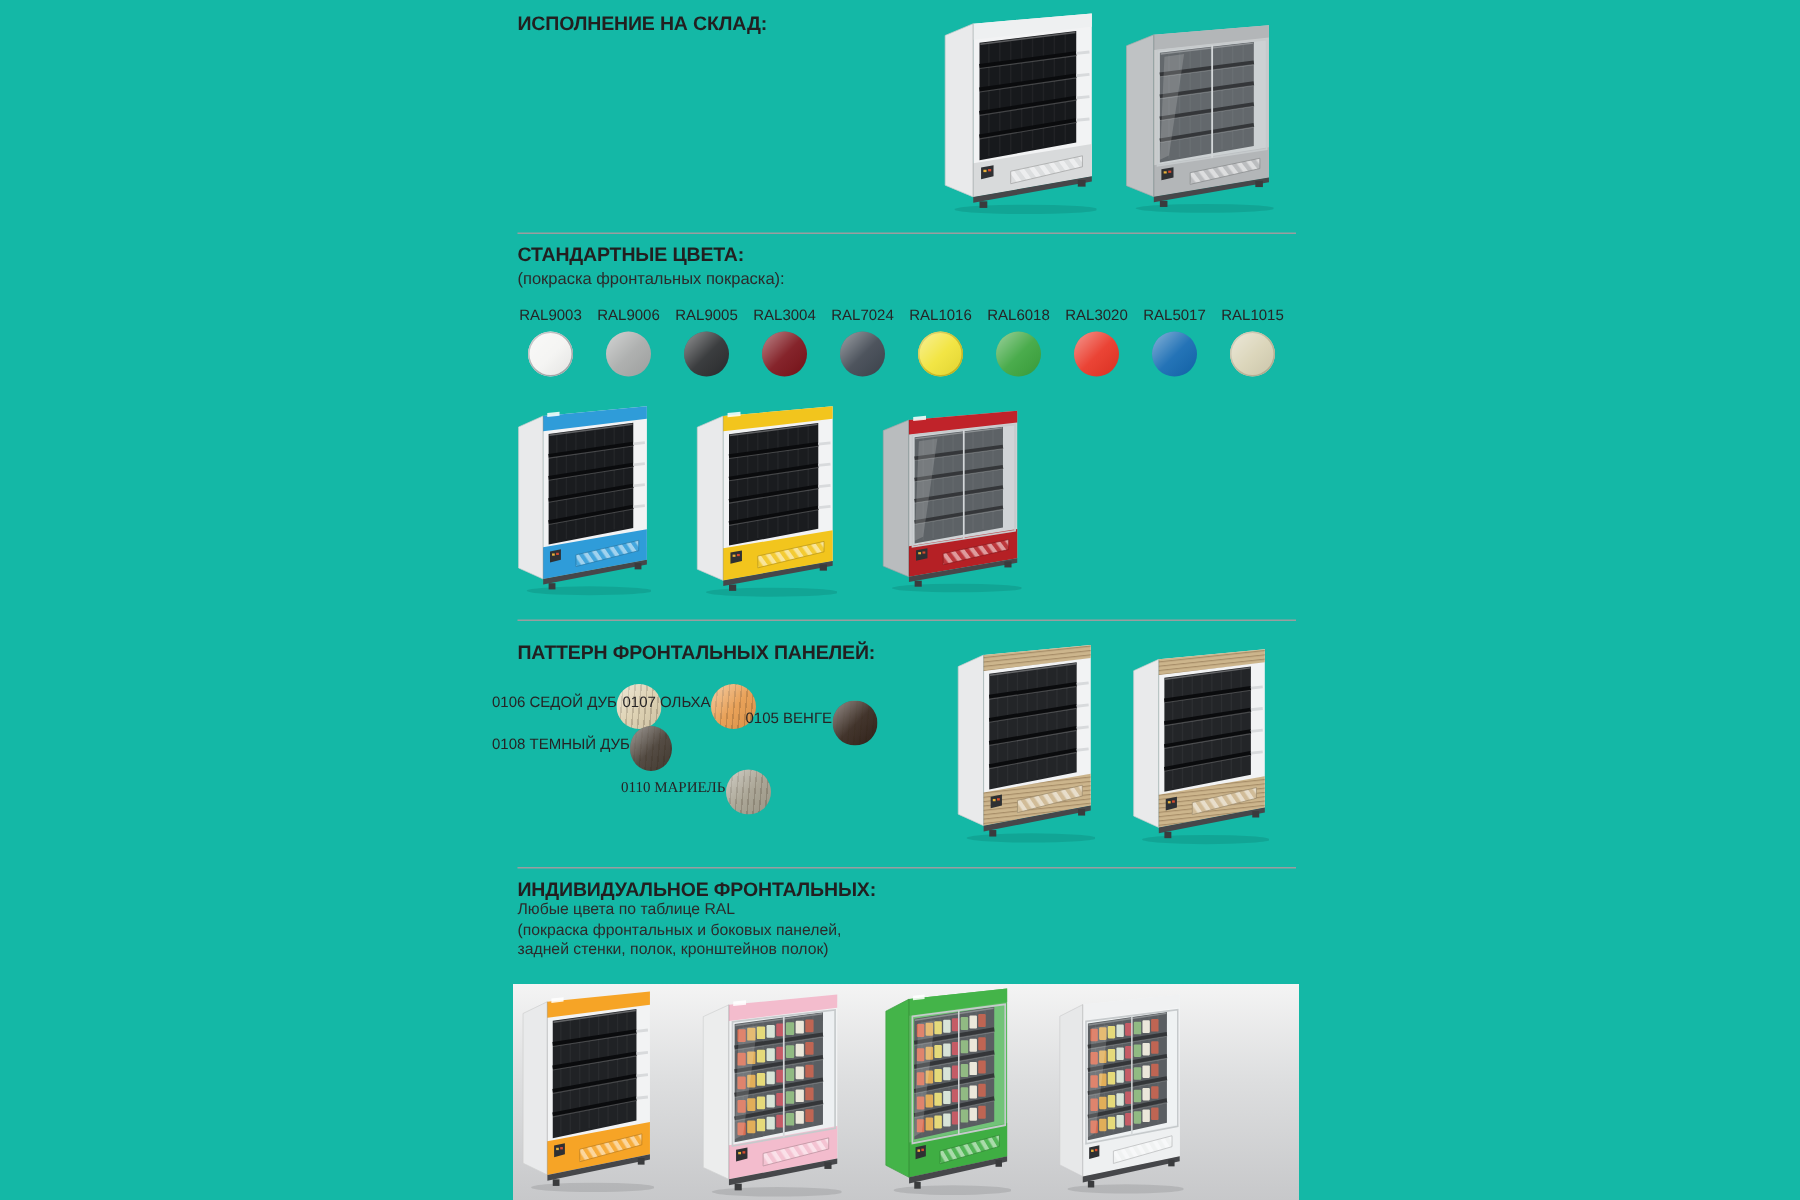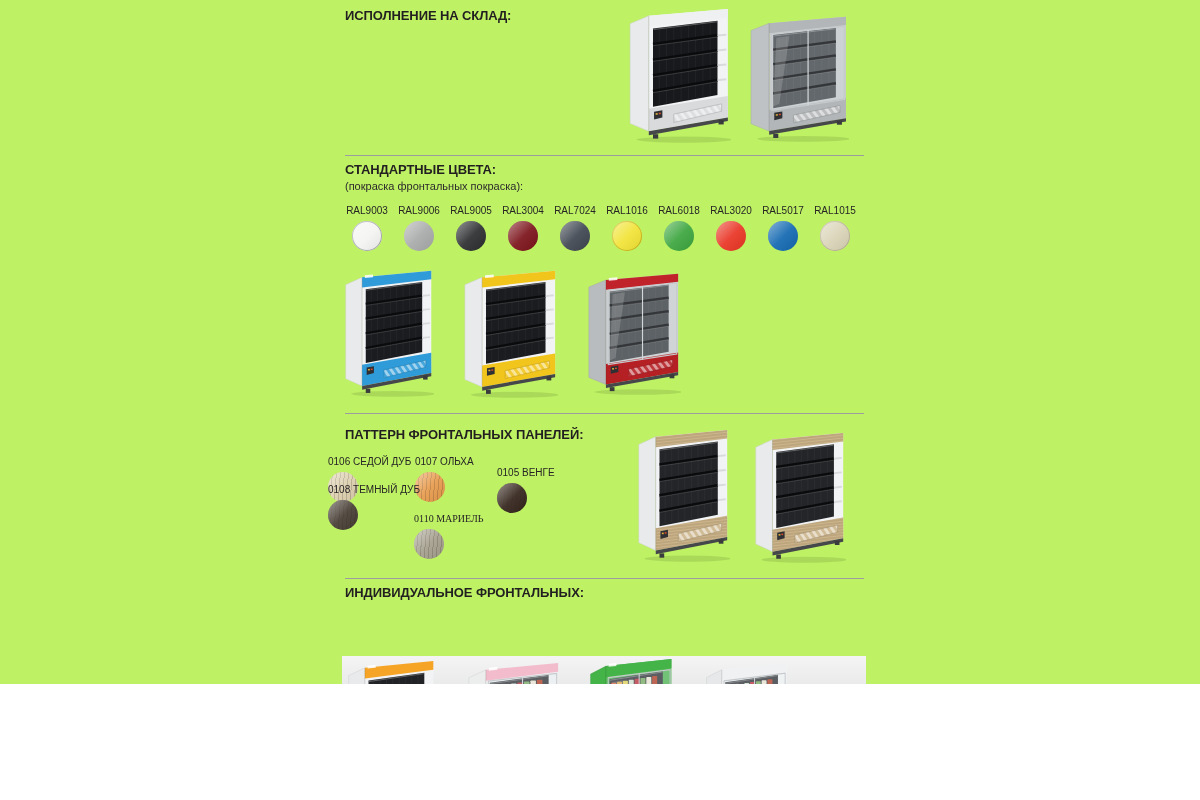--- a/index.html
+++ b/index.html
@@ -1,34 +1,34 @@
 <!DOCTYPE html>
 <html><head>
 <meta charset="utf-8">
 <style>
   *{margin:0;padding:0;box-sizing:border-box}
   html,body{background:#ffffff}
-  .page{position:relative;width:1200px;height:684px;background:#bef264;overflow:hidden;
+  .page{position:relative;width:1200px;height:800px;background:#14b8a6;overflow:hidden;
         font-family:"Liberation Sans",sans-serif;color:#231f20}
   .sec-title{position:absolute;font-size:13px;font-weight:bold;color:#221f20;
              letter-spacing:-0.1px;white-space:nowrap}
   .sec-sub{position:absolute;font-size:11px;color:#2c2a2b;white-space:nowrap}
   .divider{position:absolute;left:345px;width:519px;height:1px;background:#9b9d9f}
   .fridge{position:absolute}
   .fridge svg{display:block;width:100%;height:100%}
   .stock-swatches{position:absolute;display:flex}
   .stock-swatches .sw-block{width:78px}
   .ral-row{position:absolute;display:flex}
   .ral-row .sw-block{width:52px}
   .sw-block{display:flex;flex-direction:column;align-items:center}
   .sw-label{font-size:10px;color:#262425;white-space:nowrap;margin-bottom:5px}
   .sw-circle{border-radius:50%;position:relative}
   .sw-circle::before{content:"";position:absolute;inset:0;border-radius:50%;
       background:linear-gradient(135deg,rgba(255,255,255,0.50),rgba(255,255,255,0.08) 52%,rgba(0,0,0,0.07))}
-  .pattern-block{position:absolute;display:flex;flex-direction:column;align-items:flex-start;width:120px}
+  .pattern-block{position:absolute;display:flex;flex-direction:row;align-items:center;width:120px}
   .ind-lines{position:absolute;font-size:10.5px;line-height:13.5px;color:#2c2a2b;white-space:nowrap}
   .strip{position:absolute;left:342px;top:656px;width:524px;height:144px;
          background:linear-gradient(180deg,#f4f4f4,#dddedf 45%,#c7c8ca)}
 </style>
 </head>
 <body>
 
 <div class="page">
 
   <h2 class="sec-title" style="left:345px;top:8px">ИСПОЛНЕНИЕ НА СКЛАД:</h2>
@@ -442,20 +442,25 @@
         <polygon points="21,127 97,113 97,116.5 21,131" fill="#46474a"></polygon>
         <rect x="25" y="130" width="5" height="4.5" fill="#3a3b3d"></rect>
         <rect x="88" y="115.5" width="5" height="4.5" fill="#3a3b3d"></rect>
         <line x1="21" y1="9" x2="21" y2="127" stroke="rgba(0,0,0,0.14)" stroke-width="0.8"></line>
       </svg>
     </div>
 
   <div class="divider" style="top:578px"></div>
 
   <h2 class="sec-title" style="left:345px;top:585px">ИНДИВИДУАЛЬНОЕ ФРОНТАЛЬНЫХ:</h2>
+  <div class="ind-lines" style="left:345px;top:600px">
+    <div>Любые цвета по таблице RAL</div>
+    <div>(покраска фронтальных и боковых панелей,</div>
+    <div>задней стенки, полок, кронштейнов полок)</div>
+  </div>
 
   <div class="strip"></div>
   <div class="fridge" style="left:346px;top:659px;width:90px;height:137px">
       <svg viewBox="0 0 100 140" preserveAspectRatio="none" xmlns="http://www.w3.org/2000/svg">
         <ellipse cx="55" cy="135.5" rx="46" ry="3.2" fill="rgba(0,0,0,0.10)"></ellipse>
         <polygon points="3,17 21,9 21,127 3,119" fill="#e9eaeb" stroke="#cdcecf" stroke-width="0.5"></polygon>
         <polygon points="21,9 97,2 97,113 21,127" fill="#f2f3f4"></polygon>
         <polygon points="21,9 97,2 97,11 21,20" fill="#f6a426"></polygon>
         <polygon points="25,22 87,14 87,90 25,102" fill="#202225"></polygon>
         <line x1="31" y1="22.725806451612904" x2="31" y2="99.33870967741936" stroke="rgba(255,255,255,0.045)" stroke-width="1"></line>

